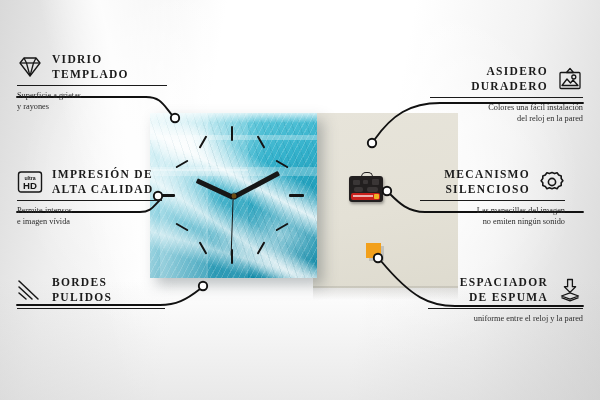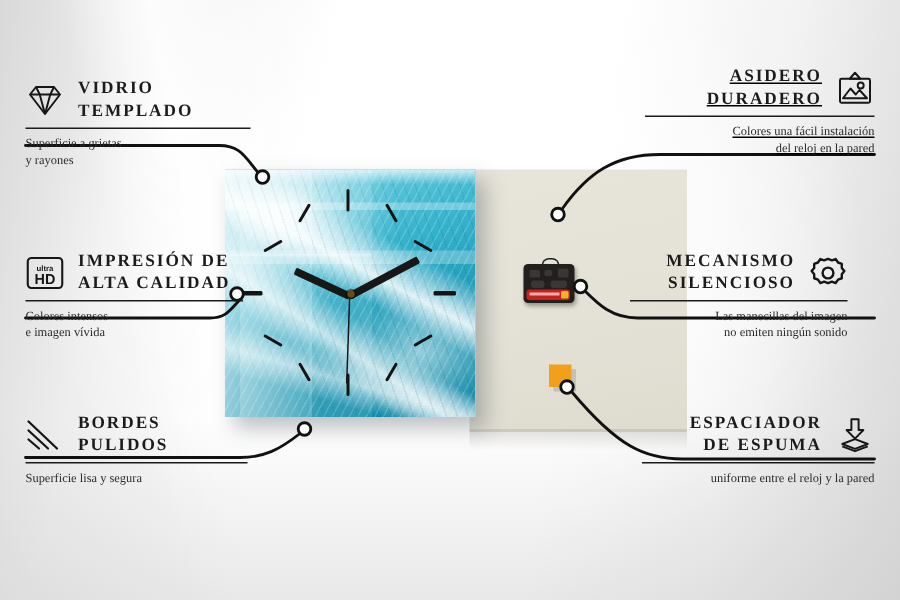--- a/index.html
+++ b/index.html
@@ -194,43 +194,42 @@
         <rect x="1.5" y="2" width="23" height="20" rx="2.5" fill="none" stroke="#161616" stroke-width="1.4"></rect>
         <text x="13" y="10.4" font-family="Liberation Sans, sans-serif" font-size="5.2" font-weight="700" text-anchor="middle" fill="#161616">ultra</text>
         <text x="13" y="19.3" font-family="Liberation Sans, sans-serif" font-size="9.6" font-weight="700" text-anchor="middle" fill="#161616">HD</text>
       </svg>
       <div>
         <div class="f-title">IMPRESIÓN DE</div>
         <div class="f-title">ALTA CALIDAD</div>
       </div>
     </div>
     <div class="f-rule" style="width:145px;"></div>
-    <div class="f-sub">Colores intensos</div>
+    <div class="f-sub">Permite intensos</div>
     <div class="f-sub">e imagen vívida</div>
   </div>
 
   <div class="feature f-left" style="left:17px;top:275px;width:148px;">
     <div class="f-head">
       <svg class="f-icon" viewBox="0 0 26 24">
         <g fill="none" stroke="#161616" stroke-width="1.5" stroke-linecap="round">
           <path d="M2 3 L21 21"></path>
             <path d="M2 9 L15 21"></path>
             <path d="M2 15 L9 21"></path>
         </g>
       </svg>
       <div>
         <div class="f-title">BORDES</div>
         <div class="f-title">PULIDOS</div>
       </div>
     </div>
     <div class="f-rule" style="width:148px;"></div>
-    <div class="f-sub">Superficie lisa y segura</div>
-  </div>
-
-  <div class="feature f-right" style="left:430px;top:44px;width:153px;text-decoration:underline;">
+  </div>
+
+  <div class="feature f-right" style="left:430px;top:64px;width:153px;">
     <div class="f-head">
       <svg class="f-icon" viewBox="0 0 26 24">
         <g fill="none" stroke="#161616" stroke-width="1.3" stroke-linejoin="round">
           <path d="M13 1.5 L9.5 5.5 H16.5 Z"></path>
           <rect x="3" y="5.5" width="20" height="16" rx="1"></rect>
           <path d="M5 18.5 L10 12 L13.5 16 L16 13 L21 18.5 Z" fill="none"></path>
           <circle cx="16.8" cy="10" r="2"></circle>
         </g>
       </svg>
       <div>

